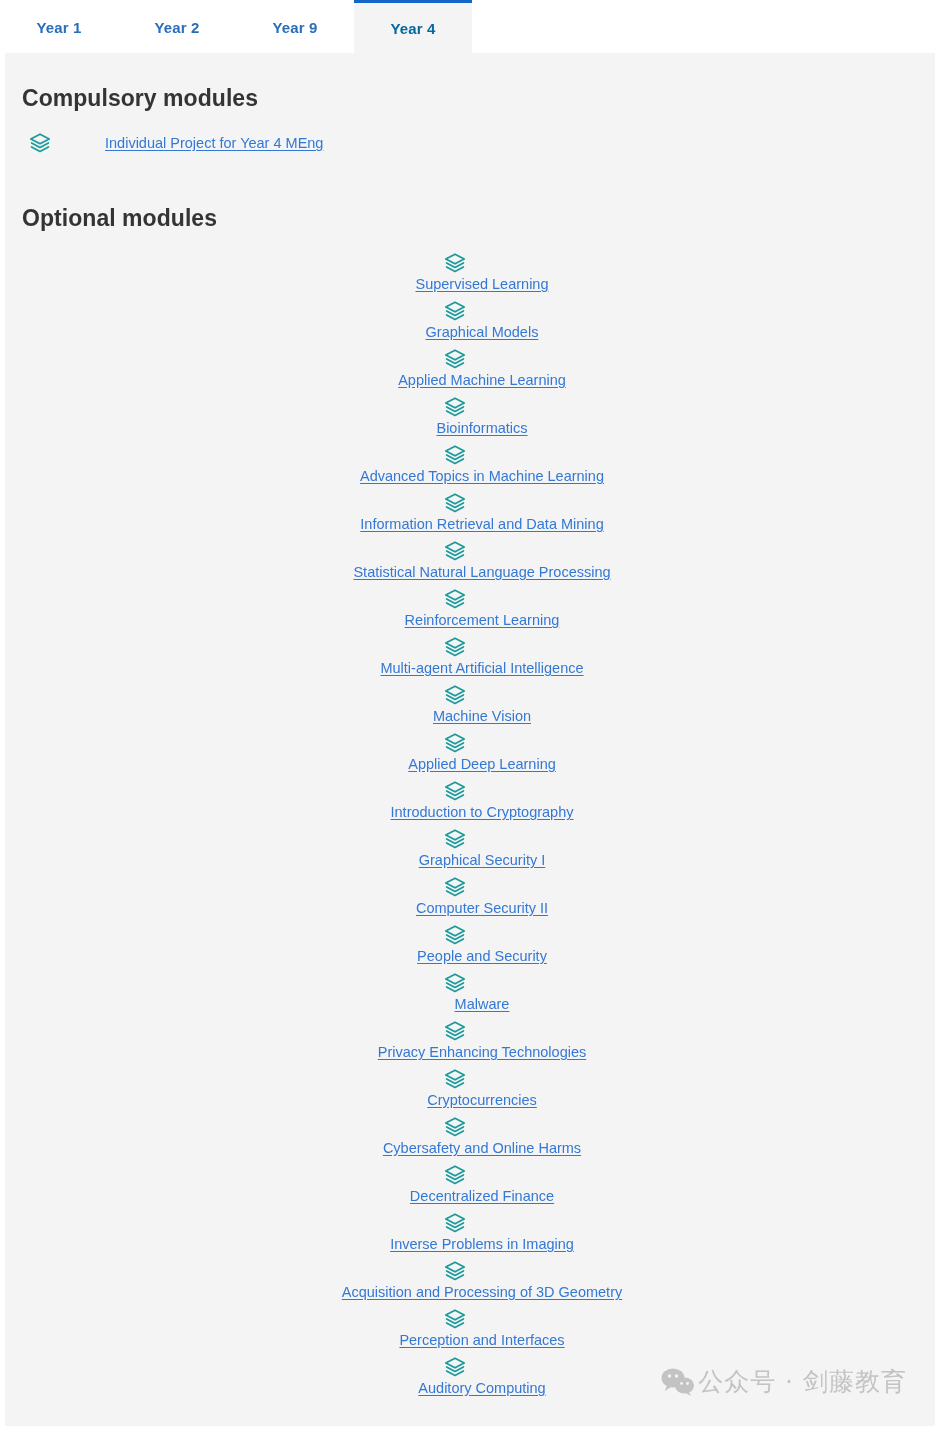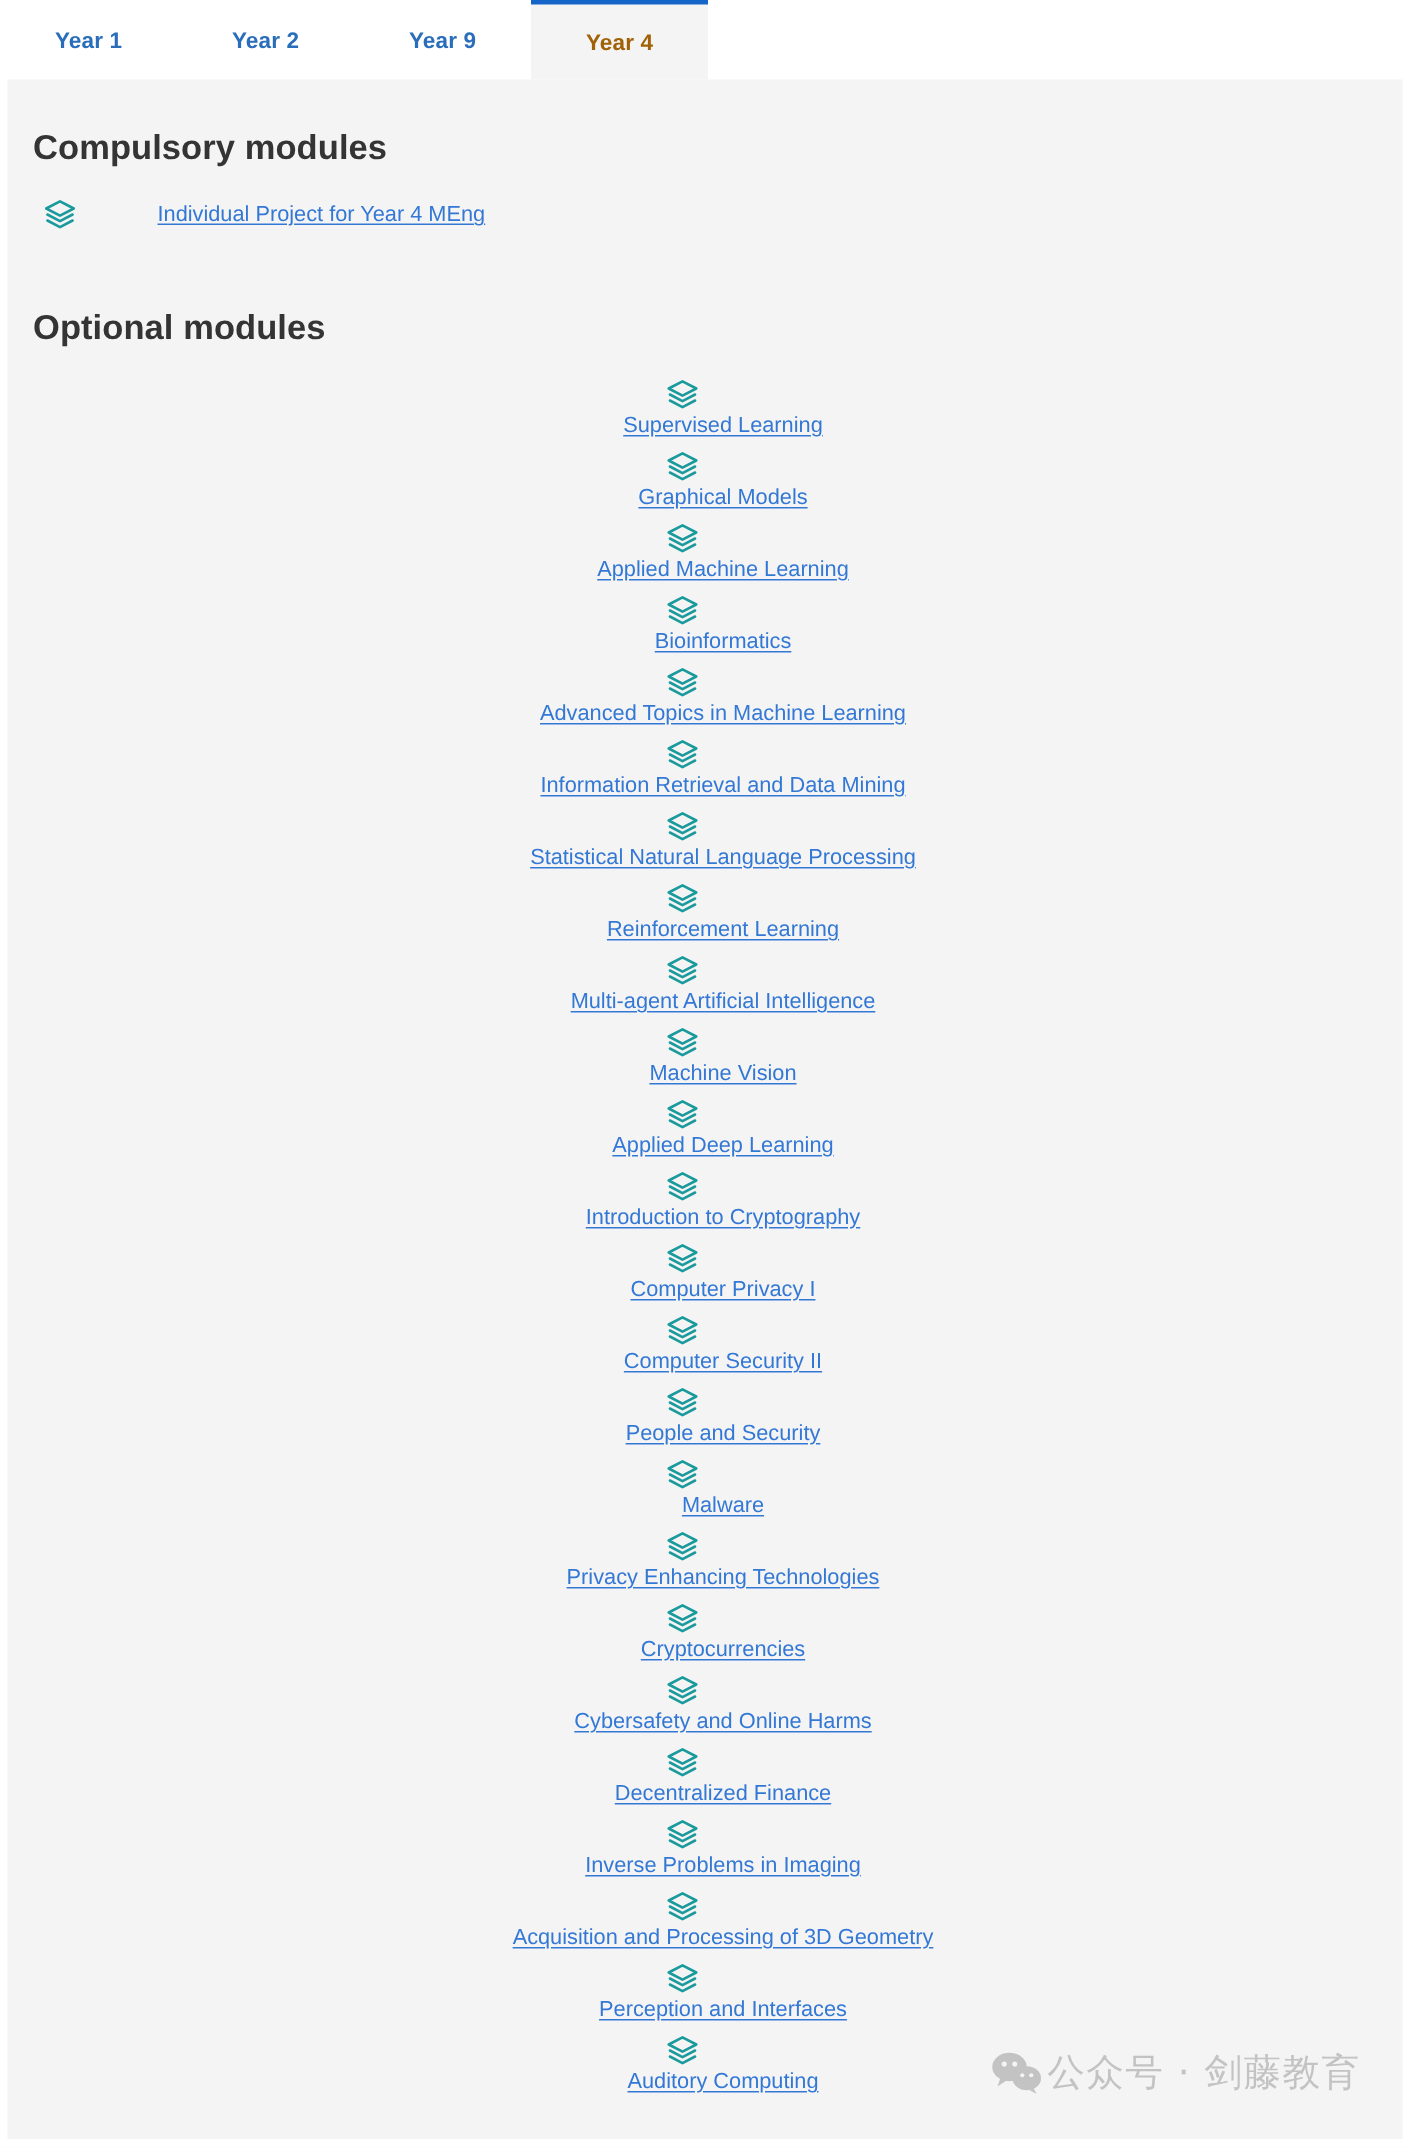--- a/index.html
+++ b/index.html
@@ -50,21 +50,21 @@
     cursor: pointer;
     user-select: none;
   }
   .tab .tab-label {
     display: block;
     line-height: 1;
     padding-top: 2px;
   }
   .tab.active {
     background: #f4f4f4;
-    color: #a16207;
+    color: #0369a1;
     border-top: 3px solid #1565c8;
   }
   .tab.active .tab-label {
     padding-top: 0;
   }
 
   
   .panel {
     position: absolute;
     left: 5px;
@@ -315,21 +315,21 @@
           <a class="module-link" href="#">Introduction to Cryptography</a>
         </li>
         <li class="module-item">
           <span style="display: flex; flex: 0 0 auto; margin-right: 27px;">
             <svg class="module-icon" viewBox="0 0 22 22" width="22" height="22" aria-hidden="true">
               <path d="M11 2.2 L20.2 7.0 L11 11.8 L1.8 7.0 Z" fill="none" stroke="#1a9a9c" stroke-width="1.7" stroke-linejoin="round"></path>
               <path d="M2.6 11.0 L11 15.4 L19.4 11.0" fill="none" stroke="#1a9a9c" stroke-width="1.7" stroke-linejoin="round" stroke-linecap="round"></path>
               <path d="M2.6 15.0 L11 19.4 L19.4 15.0" fill="none" stroke="#1a9a9c" stroke-width="1.7" stroke-linejoin="round" stroke-linecap="round"></path>
             </svg>
           </span>
-          <a class="module-link" href="#">Computer Privacy I</a>
+          <a class="module-link" href="#">Graphical Security I</a>
         </li>
         <li class="module-item">
           <span style="display: flex; flex: 0 0 auto; margin-right: 27px;">
             <svg class="module-icon" viewBox="0 0 22 22" width="22" height="22" aria-hidden="true">
               <path d="M11 2.2 L20.2 7.0 L11 11.8 L1.8 7.0 Z" fill="none" stroke="#1a9a9c" stroke-width="1.7" stroke-linejoin="round"></path>
               <path d="M2.6 11.0 L11 15.4 L19.4 11.0" fill="none" stroke="#1a9a9c" stroke-width="1.7" stroke-linejoin="round" stroke-linecap="round"></path>
               <path d="M2.6 15.0 L11 19.4 L19.4 15.0" fill="none" stroke="#1a9a9c" stroke-width="1.7" stroke-linejoin="round" stroke-linecap="round"></path>
             </svg>
           </span>
           <a class="module-link" href="#">Computer Security II</a>

